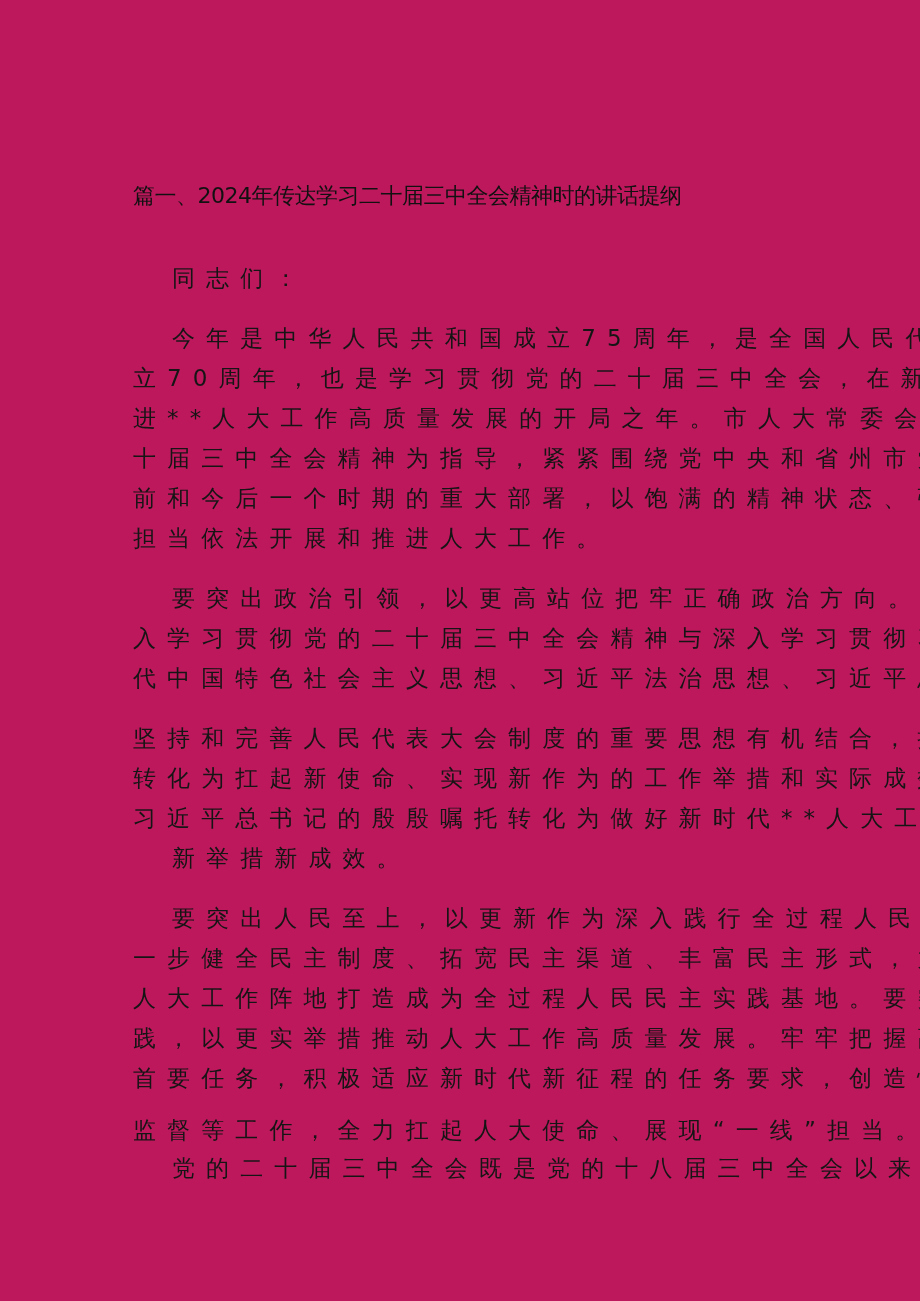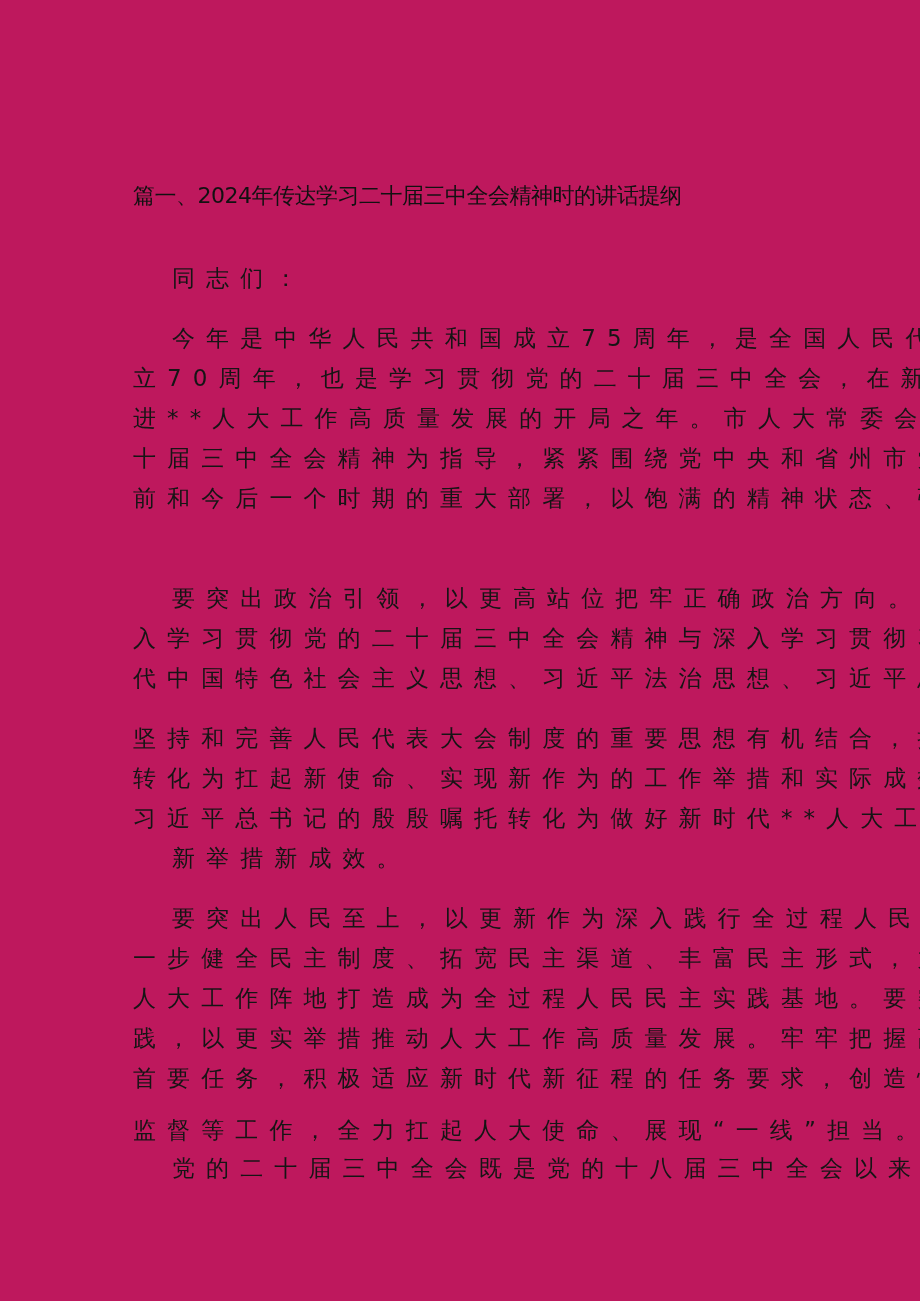--- a/index.html
+++ b/index.html
@@ -60,20 +60,21 @@
 
   <div class="doc-title">篇一、2024年传达学习二十届三中全会精神时的讲话提纲</div>
 
   <div class="body-line indent" style="top:258px;">同志们：</div>
 
   <div class="body-line indent" style="top:318px;">今年是中华人民共和国成立75周年，是全国人民代表大会成</div>
   <div class="body-line" style="top:358px;">立70周年，也是学习贯彻党的二十届三中全会，在新征程奋力推</div>
   <div class="body-line" style="top:398px;">进**人大工作高质量发展的开局之年。市人大常委会要以党的二</div>
   <div class="body-line" style="top:438px;">十届三中全会精神为指导，紧紧围绕党中央和省州市党委关于当</div>
   <div class="body-line" style="top:478px;">前和今后一个时期的重大部署，以饱满的精神状态、强烈的责任</div>
+  <div class="body-line" style="top:518px;">担当依法开展和推进人大工作。</div>
 
   <div class="body-line indent" style="top:578px;">要突出政治引领，以更高站位把牢正确政治方向。把全面深</div>
   <div class="body-line" style="top:618px;">入学习贯彻党的二十届三中全会精神与深入学习贯彻习近平新时</div>
   <div class="body-line" style="top:658px;">代中国特色社会主义思想、习近平法治思想、习近平总书记关于</div>
   <div class="body-line" style="top:718px;">坚持和完善人民代表大会制度的重要思想有机结合，把学习成果</div>
   <div class="body-line" style="top:758px;">转化为扛起新使命、实现新作为的工作举措和实际成效，切实将</div>
   <div class="body-line" style="top:798px;">习近平总书记的殷殷嘱托转化为做好新时代**人大工作的新思路</div>
   <div class="body-line" style="top:838px;margin-left:39px;">新举措新成效。</div>
 
   <div class="body-line indent" style="top:898px;">要突出人民至上，以更新作为深入践行全过程人民民主。进</div>

